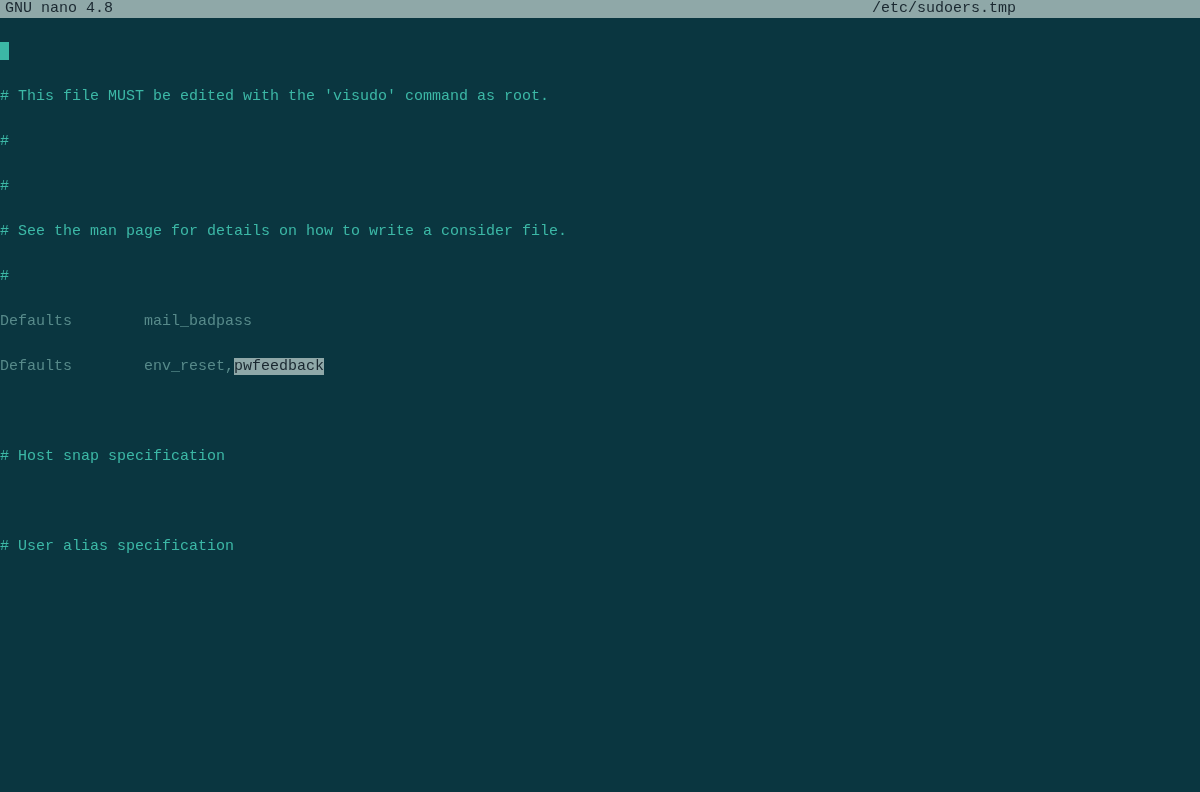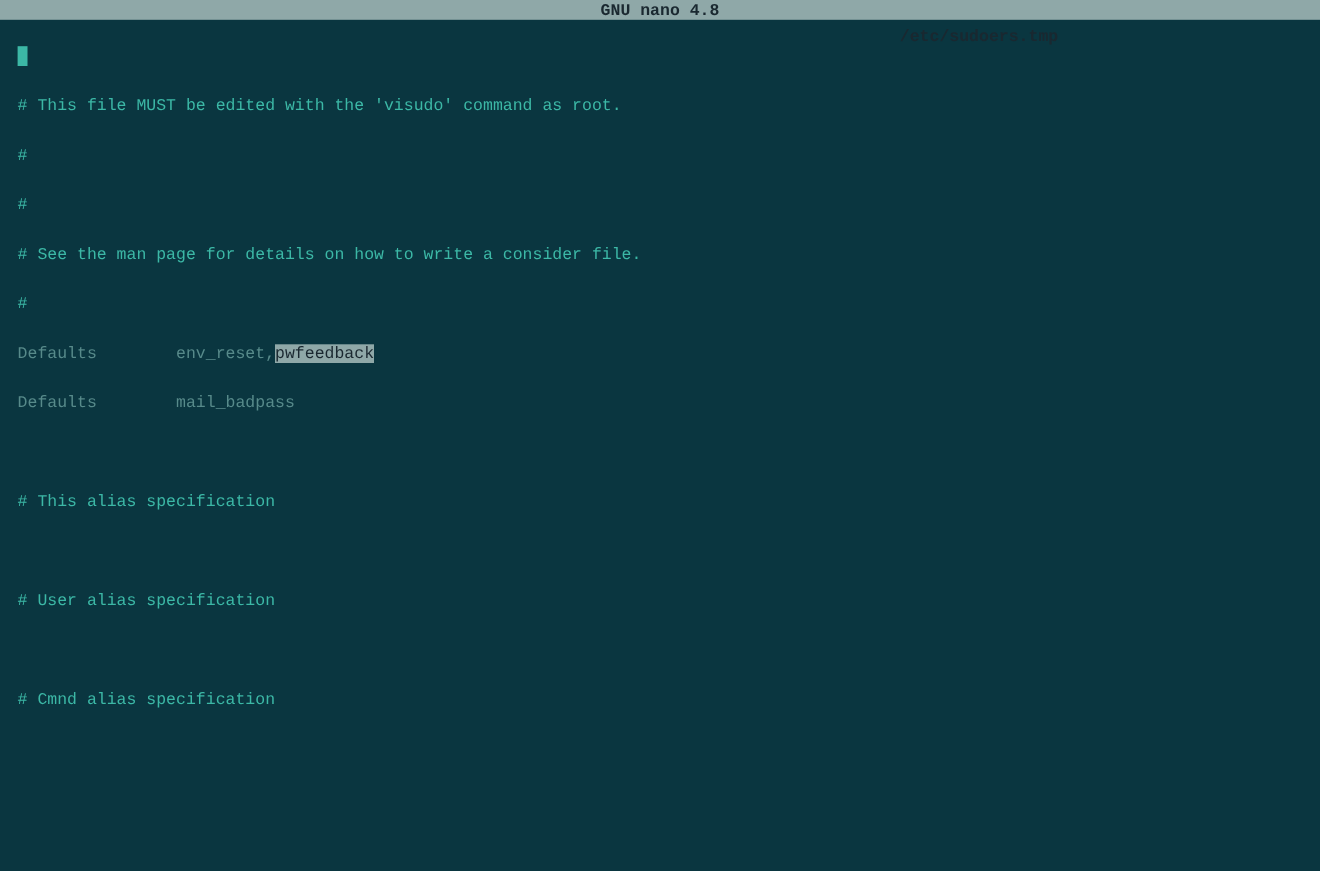--- a/index.html
+++ b/index.html
@@ -17,39 +17,38 @@
       height: 792px;
       overflow: hidden;
     }
     .header-bar {
       background-color: #8fa8a8;
       color: #1a2830;
       height: 18px;
       display: flex;
       align-items: center;
       padding: 0 5px;
-      font-weight: 700;
-      flex-direction: column;
+      font-weight: 400;
     }
     .header-left {
       flex: 0 0 auto;
     }
     .header-center {
       flex: 1;
       text-align: center;
       margin-left: 580px;
     }
     .editor-content {
       padding: 0;
       white-space: pre;
       font-family: inherit;
     }
     .line {
       height: 22.5px;
-      padding-left: 16px;
+      padding-left: 0;
     }
     .dim {
       color: #578a8a;
     }
     .highlight {
       background-color: #8fa8a8;
       color: #1a2830;
     }
     .cursor-mark {
       background-color: #3cb8a6;
@@ -68,28 +67,27 @@
   <span class="header-center">/etc/sudoers.tmp</span>
 </div>
 
 <div class="editor-content">
 <div class="line"><span class="cursor-mark"></span></div>
 <div class="line"># This file MUST be edited with the 'visudo' command as root.</div>
 <div class="line">#</div>
 <div class="line">#</div>
 <div class="line"># See the man page for details on how to write a consider file.</div>
 <div class="line">#</div>
+<div class="line dim">Defaults        mail_badpass</div>
 <div class="line dim"><span>Defaults        env_reset,</span><span class="highlight">pwfeedback</span></div>
-<div class="line dim">Defaults        mail_badpass</div>
 <div class="line"></div>
-<div class="line"># This alias specification</div>
+<div class="line"># Host snap specification</div>
 <div class="line"></div>
 <div class="line"># User alias specification</div>
 <div class="line"></div>
-<div class="line"># Cmnd alias specification</div>
 
 
 
 
 
 
 
 
 
 

